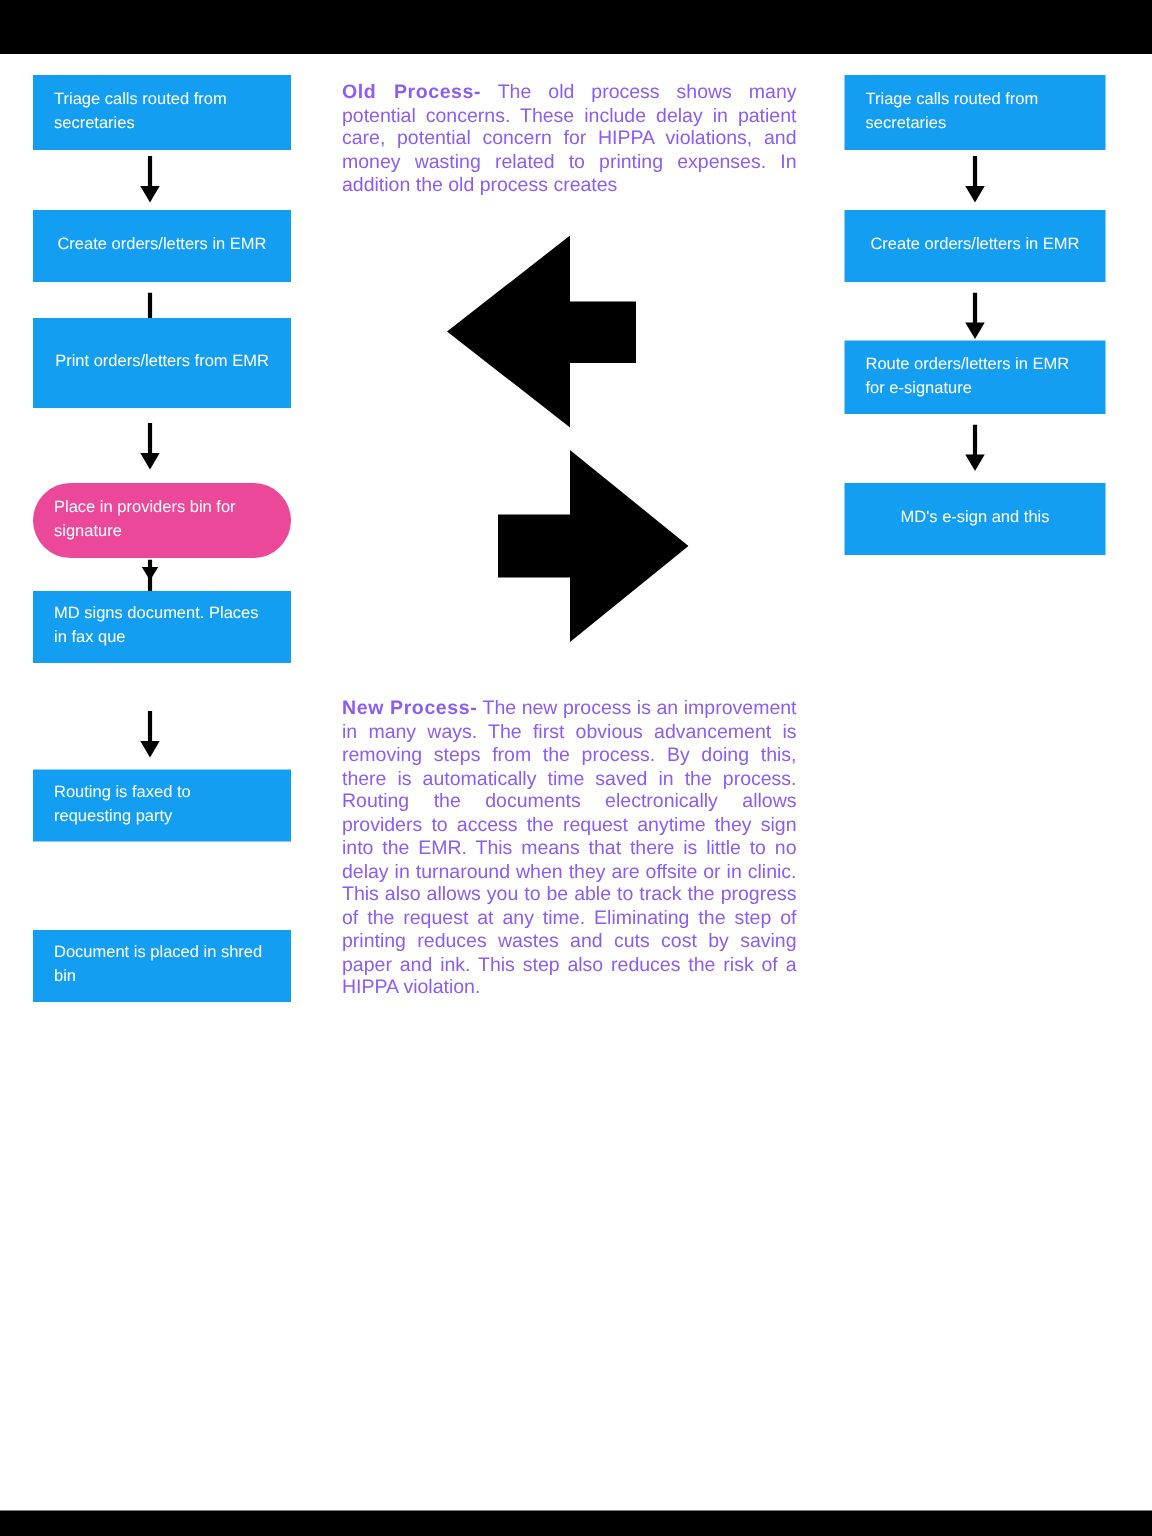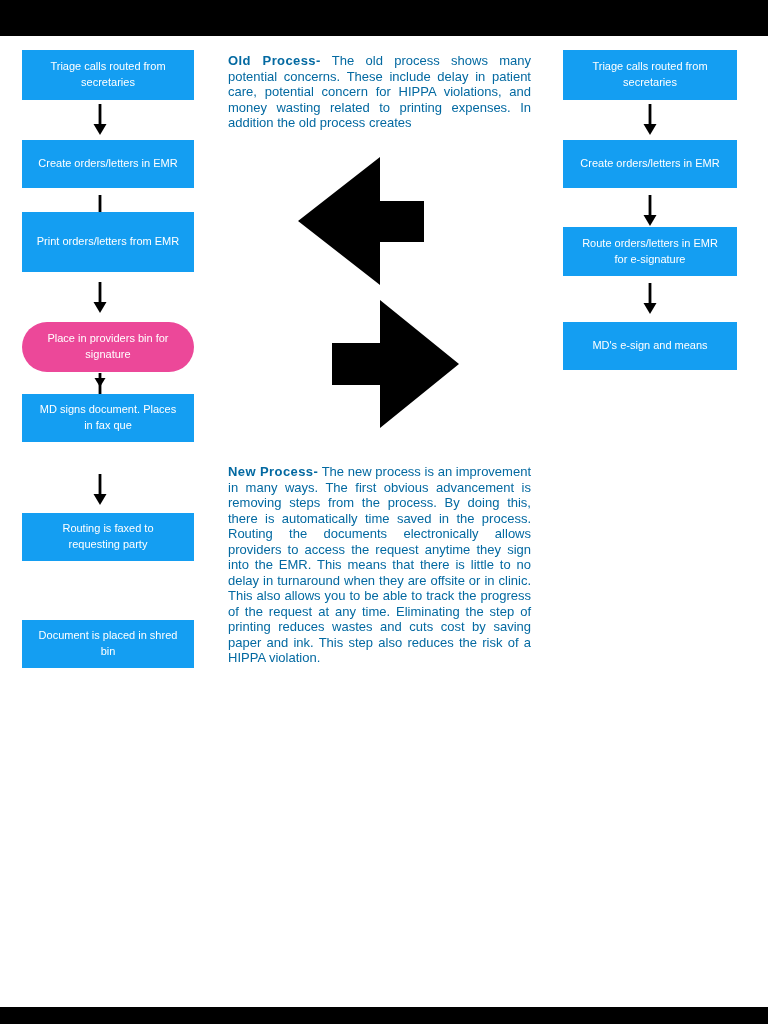--- a/index.html
+++ b/index.html
@@ -7,39 +7,39 @@
     width:768px;height:1024px;position:relative;overflow:hidden;
     background:#ffffff;
     font-family:"Liberation Sans", sans-serif;
   }
   .letterbox{position:absolute;left:0;width:768px;background:#000000;}
   #letterbox-top{top:0;height:36px;}
   #letterbox-bottom{top:1007px;height:17px;}
 
   .flow-box{
     position:absolute;display:flex;align-items:center;justify-content:center;
-    text-align:center;color:#ffffff;font-size:11px;line-height:1.45;
+    color:#ffffff;font-size:11px;line-height:1.45;
     padding:0 14px;box-sizing:border-box;
   }
   .blue{background:#149EF2;}
   .pink{background:#ec4899;border-radius:26px;}
 
   .left-col .flow-box{left:22px;width:172px;}
   .right-col .flow-box{left:563px;width:174px;}
 
   .sm-arrow{position:absolute;}
   .sm-arrow svg{display:block;}
   .sm-arrow polygon,.sm-arrow rect{fill:#000000;}
 
   .big-arrow{position:absolute;}
   .big-arrow polygon{fill:#000000;}
 
   .narrative{
     position:absolute;left:228px;width:303px;
-    font-size:13px;line-height:15.5px;color:#0369a1;
+    font-size:13px;line-height:15.5px;color:#8b5cf6;
     text-align:justify;margin:0;
   }
   .narrative .lead{font-weight:700;letter-spacing:0.4px;}
   #old-narrative{top:53px;}
   #new-narrative{top:464px;}
 </style>
 </head>
 <body>
 
 <div id="letterbox-top" class="letterbox"></div>
@@ -142,15 +142,15 @@
   <div class="flow-box blue" style="top:227px;height:49px">
     <span>Route orders/letters in EMR for e-signature</span>
   </div>
   <div class="sm-arrow" style="left:642px;top:283px">
     <svg width="16" height="32" viewBox="0 0 16 32">
         <rect x="6.6" y="0" width="2.8" height="22"></rect>
         <polygon points="1.5,20 14.5,20 8,31"></polygon>
       </svg>
   </div>
   <div class="flow-box blue" style="top:322px;height:48px">
-    <span>MD's e-sign and means</span>
+    <span>MD's e-sign and this</span>
   </div>
 </div>
 
 </body></html>

